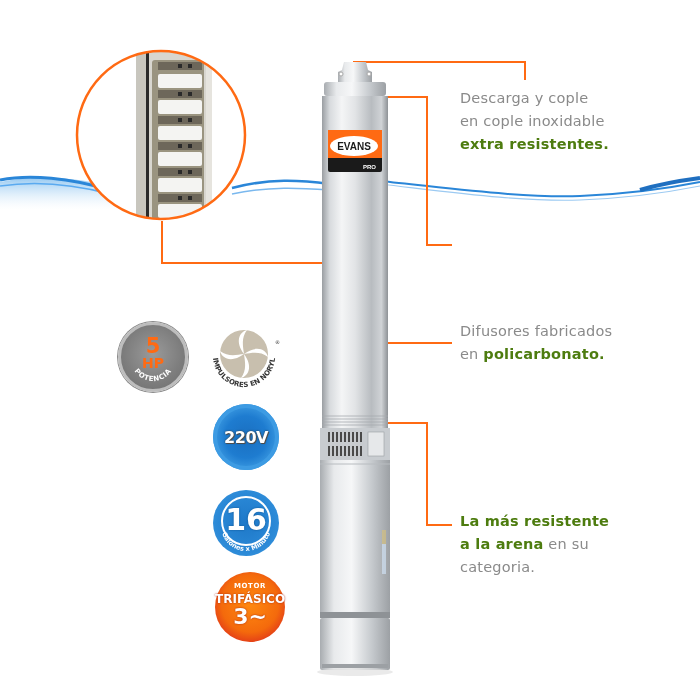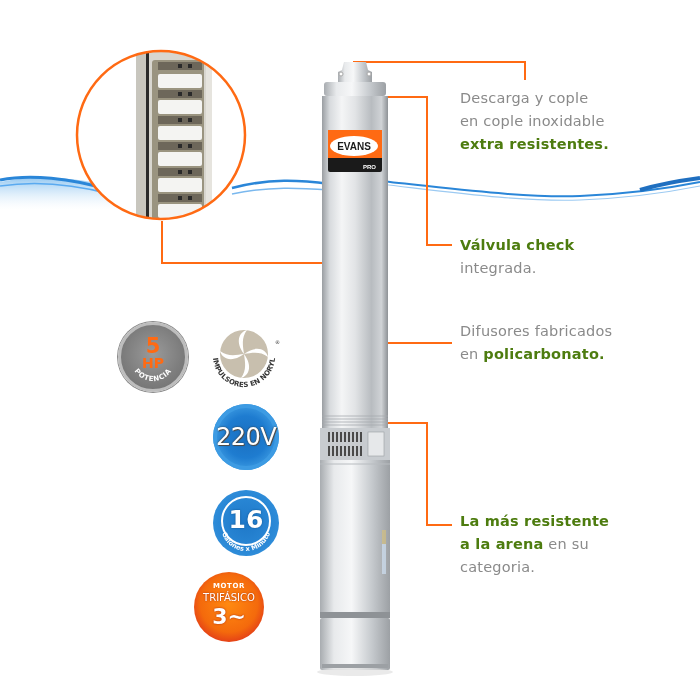--- a/index.html
+++ b/index.html
@@ -19,30 +19,30 @@
     .badge { position: absolute; border-radius: 50%; display: flex; align-items: center; justify-content: center; }
     .b-hp { left: 118px; top: 322px; width: 70px; height: 70px; background: radial-gradient(circle at 50% 45%, #9a9a9a 0%, #7d7d7d 60%, #6c6c6c 100%); border: 3px solid #bdbdbd; box-shadow: 0 0 0 1px #888; }
     .b-hp .inner { text-align: center; color: #ff6a13; font-weight: bold; line-height: 0.95; margin-top: -6px; }
     .b-hp .num { font-size: 21px; display: block; }
     .b-hp .unit { font-size: 14px; display: block; }
     .b-hp .arc { position: absolute; left: 0; top: 0; }
 
     .b-noryl { left: 205px; top: 318px; width: 78px; height: 78px; }
 
     .b-220 { left: 213px; top: 404px; width: 66px; height: 66px; background: radial-gradient(circle at 50% 50%, #1a6fc0 0%, #1e7cd0 45%, #3a98e0 70%, #2a86d4 100%); box-shadow: inset 0 0 0 4px #3d9be3; }
-    .b-220 .txt { color: #fff; font-weight: normal; font-size: 24px; letter-spacing: -0.5px; text-shadow: 0 0 2px #333, 1px 1px 0 #555; }
+    .b-220 .txt { color: #fff; font-weight: bold; font-size: 16px; letter-spacing: -0.5px; text-shadow: 0 0 2px #333, 1px 1px 0 #555; }
 
     .b-16 { left: 213px; top: 490px; width: 66px; height: 66px; background: radial-gradient(circle at 50% 50%, #1e78c8 0%, #2a88d6 60%, #3a98e0 100%); }
     .b-16 .ring { position: absolute; left: 8px; top: 6px; width: 50px; height: 50px; border: 2px solid #fff; border-radius: 50%; }
-    .b-16 .txt { color: #fff; font-weight: bold; font-size: 25px; margin-top: -8px; text-shadow: 0 0 2px #0d4f8a; }
+    .b-16 .txt { color: #fff; font-weight: bold; font-size: 30px; margin-top: -8px; text-shadow: 0 0 2px #0d4f8a; }
     .b-16 .sub { position: absolute; left: 0; top: 0; }
 
-    .b-mot { left: 194px; top: 572px; width: 70px; height: 70px; background: radial-gradient(circle at 50% 45%, #ff8a10 0%, #f46a0c 55%, #e0351a 80%, #d8261c 100%); }
+    .b-mot { left: 215px; top: 572px; width: 70px; height: 70px; background: radial-gradient(circle at 50% 45%, #ff8a10 0%, #f46a0c 55%, #e0351a 80%, #d8261c 100%); }
     .b-mot .t1 { position: absolute; top: 10px; width: 100%; text-align: center; font-size: 7px; color: #fff; font-weight: bold; letter-spacing: 0.6px; }
-    .b-mot .t2 { position: absolute; top: 20px; width: 100%; text-align: center; font-size: 10px; color: #fff; font-weight: normal; text-shadow: 0 0 2px #a02010; }
+    .b-mot .t2 { position: absolute; top: 20px; width: 100%; text-align: center; font-size: 12px; color: #fff; font-weight: bold; text-shadow: 0 0 2px #a02010; }
     .b-mot .t3 { position: absolute; top: 32px; width: 100%; text-align: center; font-size: 22px; color: #fff; font-weight: bold; text-shadow: 0 0 2px #a02010; }
   </style>
 </head>
 <body>
 
 <div class="canvas">
 
   <svg class="water" viewBox="0 0 700 60" preserveAspectRatio="none">
     <defs>
       <linearGradient id="wv" x1="0" y1="0" x2="0" y2="1">
@@ -211,24 +211,20 @@
     <rect x="12" y="604" width="66" height="4" fill="#9ca0a4"></rect>
     <ellipse cx="45" cy="612" rx="38" ry="4" fill="#dcdcdc" opacity="0.6"></ellipse>
   </svg>
 
   <div class="callout" style="left:460px; top:87px;">
     <div>Descarga y cople</div>
     <div>en cople inoxidable</div>
     <div class="hl">extra resistentes.</div>
   </div>
 
-  <div class="callout" style="left:460px; top:234px;">
-    <div class="hl">Válvula check</div>
-    <div>integrada.</div>
-  </div>
 
   <div class="callout" style="left:460px; top:320px;">
     <div>Difusores fabricados</div>
     <div><span>en </span><span class="hl">policarbonato.</span></div>
   </div>
 
   <div class="callout" style="left:460px; top:510px;">
     <div class="hl">La más resistente</div>
     <div><span class="hl">a la arena</span><span> en su</span></div>
     <div>categoria.</div>

